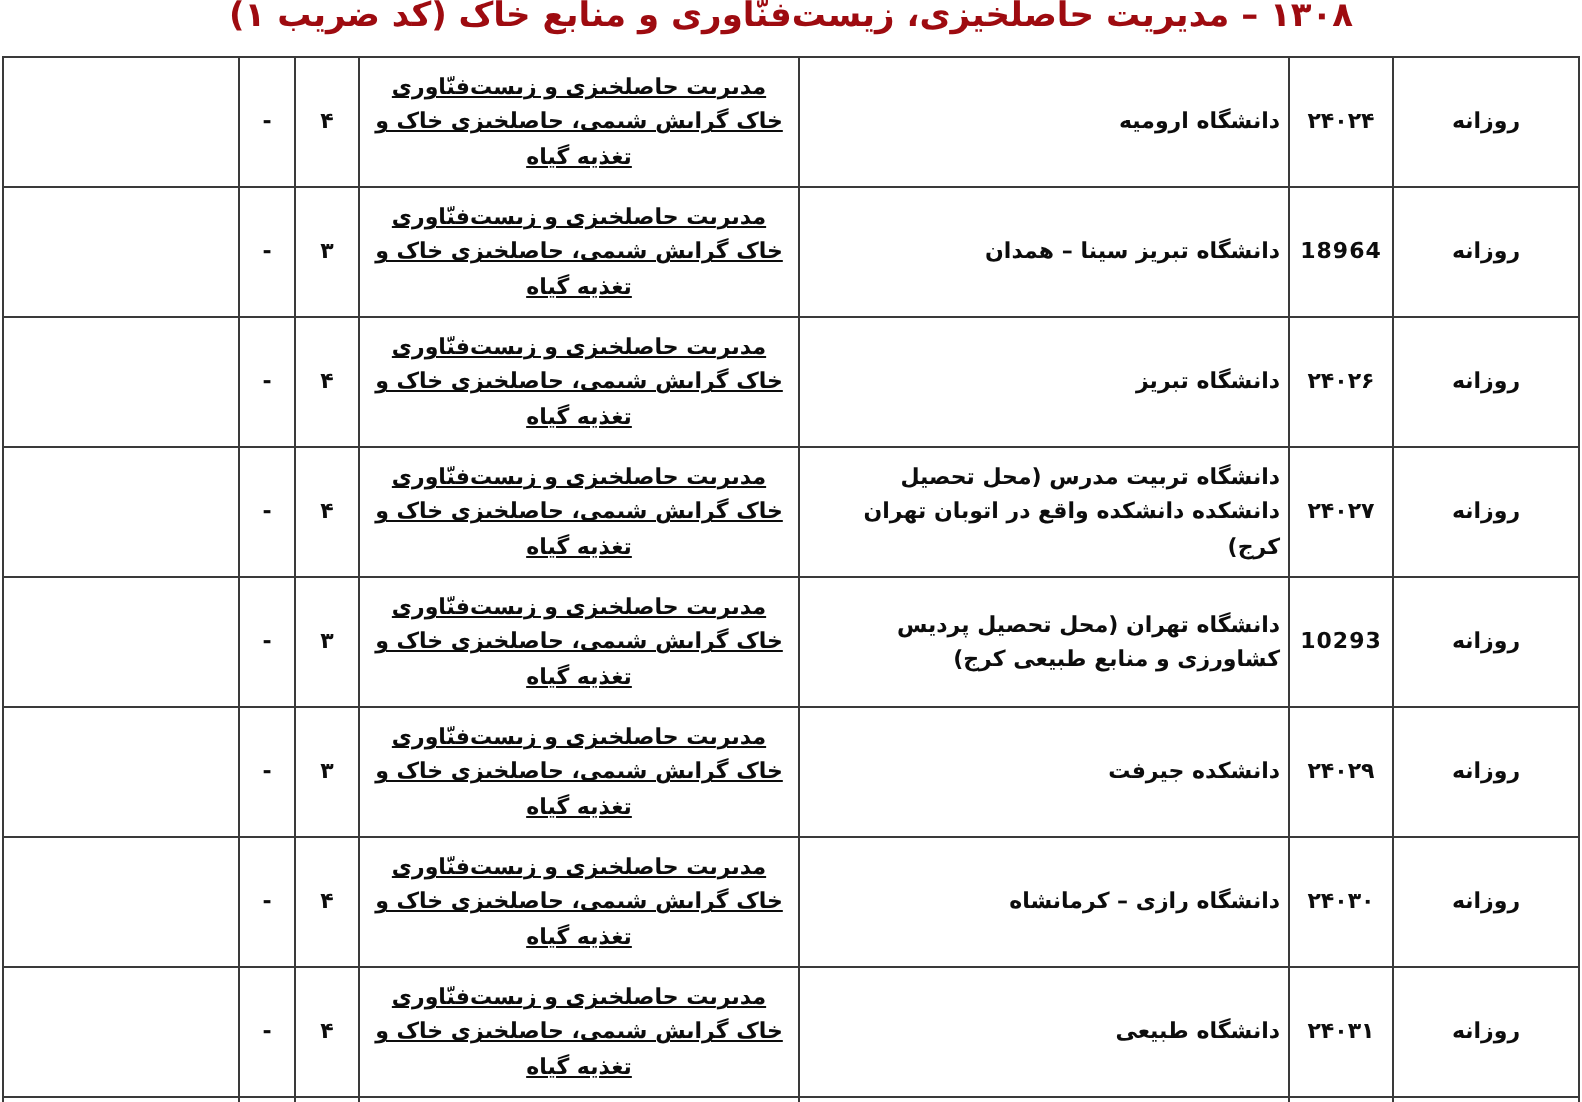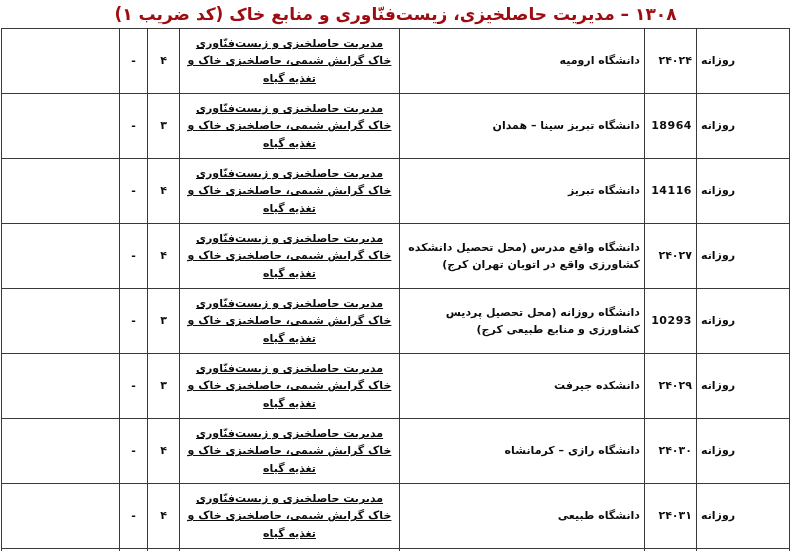--- a/index.html
+++ b/index.html
@@ -21,21 +21,20 @@
     width: 791px;
     height: 551px;
     box-sizing: border-box;
     background: #ffffff;
   }
 
   
   .title-bar {
     height: 28px;
     display: flex;
-    align-items: center;
     justify-content: center;
     padding: 0 8px;
     box-sizing: border-box;
   }
   .title-text {
     color: #9e0b10;
     font-size: 17px;
     font-weight: bold;
     letter-spacing: 0;
     white-space: nowrap;
@@ -75,23 +74,24 @@
   
   col.c-period   { width: 93px; }
   col.c-code     { width: 52px; }
   col.c-univ     { width: 245px; }
   col.c-program  { width: 220px; }
   col.c-capacity { width: 32px; }
   col.c-dash     { width: 28px; }
   col.c-note     { width: 118px; }
 
   td.cell-period {
-    text-align: left;
+    text-align: center;
   }
   td.cell-code {
+    text-align: center;
     letter-spacing: 0.5px;
   }
   td.cell-univ {
     text-align: right;
     padding: 3px 8px;
   }
   td.cell-program {
     text-align: center;
     padding: 3px 5px;
     line-height: 1.6;
@@ -149,42 +149,42 @@
           <td class="cell-code">18964</td>
           <td class="cell-univ">دانشگاه تبریز سینا – همدان</td>
           <td class="cell-program">مدیریت حاصلخیزی و زیست‌فنّاوری خاک گرایش شیمی، حاصلخیزی خاک و تغذیه گیاه</td>
           <td class="cell-capacity">۳</td>
           <td class="cell-dash">-</td>
           <td class="cell-note"></td>
         </tr>
 
         <tr class="data-row">
           <td class="cell-period">روزانه</td>
-          <td class="cell-code">14116</td>
+          <td class="cell-code">۲۴۰۲۶</td>
           <td class="cell-univ">دانشگاه تبریز</td>
           <td class="cell-program">مدیریت حاصلخیزی و زیست‌فنّاوری خاک گرایش شیمی، حاصلخیزی خاک و تغذیه گیاه</td>
           <td class="cell-capacity">۴</td>
           <td class="cell-dash">-</td>
           <td class="cell-note"></td>
         </tr>
 
         <tr class="data-row">
           <td class="cell-period">روزانه</td>
           <td class="cell-code">۲۴۰۲۷</td>
-          <td class="cell-univ">دانشگاه واقع مدرس (محل تحصیل دانشکده کشاورزی واقع در اتوبان تهران کرج)</td>
+          <td class="cell-univ">دانشگاه تربیت مدرس (محل تحصیل دانشکده دانشکده واقع در اتوبان تهران کرج)</td>
           <td class="cell-program">مدیریت حاصلخیزی و زیست‌فنّاوری خاک گرایش شیمی، حاصلخیزی خاک و تغذیه گیاه</td>
           <td class="cell-capacity">۴</td>
           <td class="cell-dash">-</td>
           <td class="cell-note"></td>
         </tr>
 
         <tr class="data-row">
           <td class="cell-period">روزانه</td>
           <td class="cell-code">10293</td>
-          <td class="cell-univ">دانشگاه روزانه (محل تحصیل پردیس کشاورزی و منابع طبیعی کرج)</td>
+          <td class="cell-univ">دانشگاه تهران (محل تحصیل پردیس کشاورزی و منابع طبیعی کرج)</td>
           <td class="cell-program">مدیریت حاصلخیزی و زیست‌فنّاوری خاک گرایش شیمی، حاصلخیزی خاک و تغذیه گیاه</td>
           <td class="cell-capacity">۳</td>
           <td class="cell-dash">-</td>
           <td class="cell-note"></td>
         </tr>
 
         <tr class="data-row">
           <td class="cell-period">روزانه</td>
           <td class="cell-code">۲۴۰۲۹</td>
           <td class="cell-univ">دانشکده جیرفت</td>

